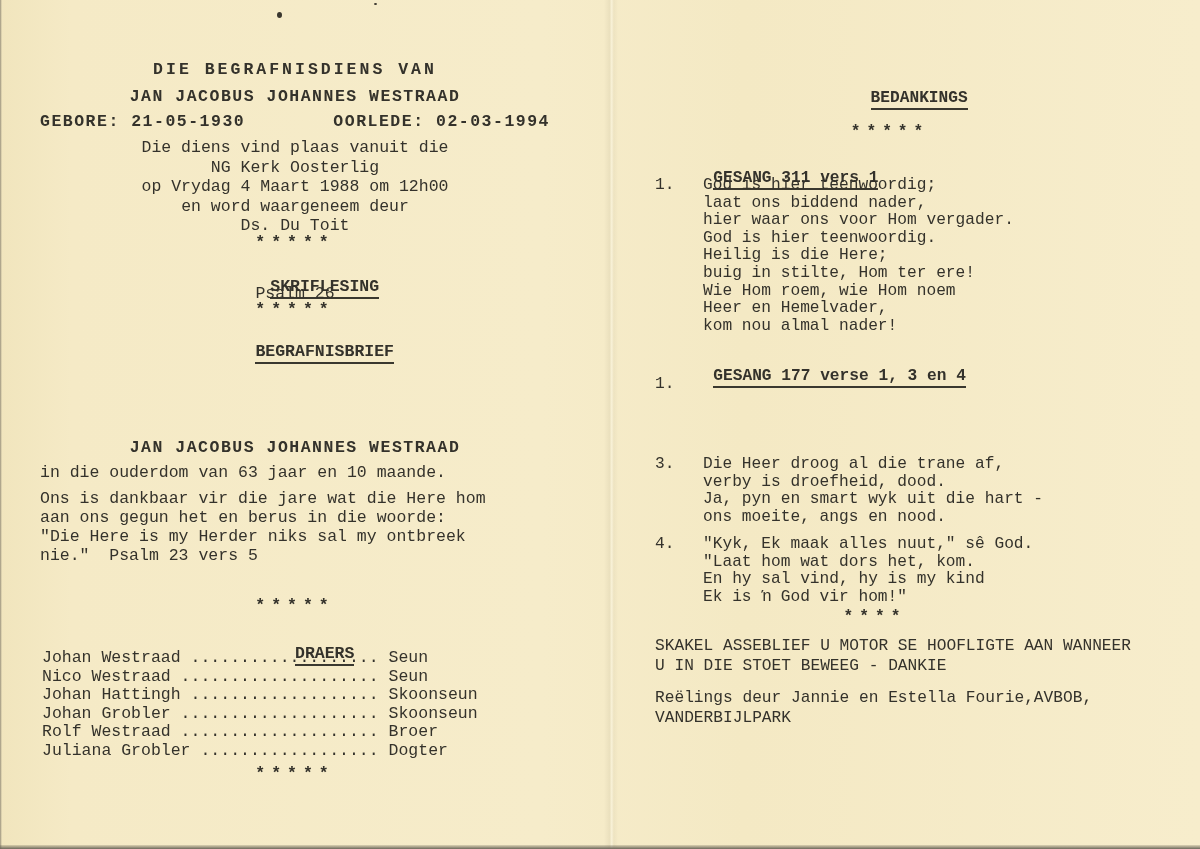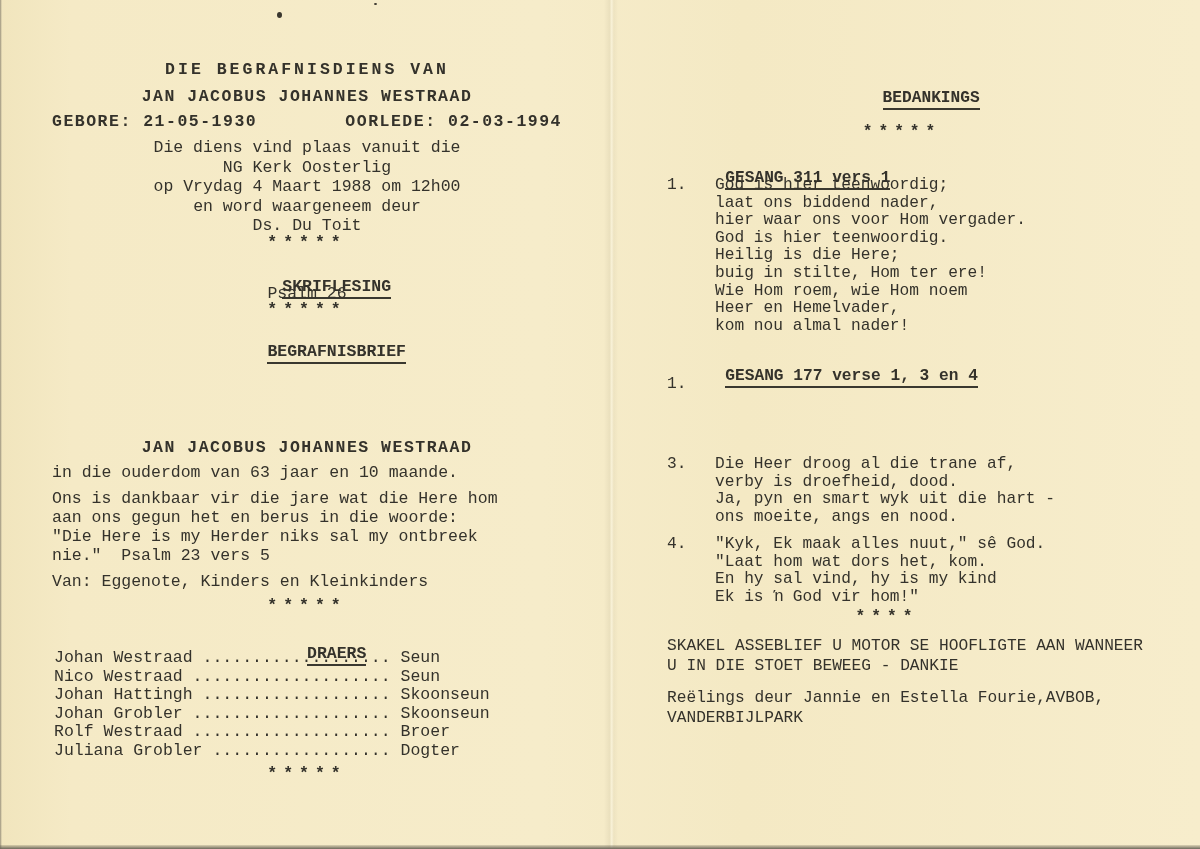--- a/index.html
+++ b/index.html
@@ -6,21 +6,21 @@
   body{
     width:1200px;height:849px;overflow:hidden;
     font-family:"Liberation Mono","DejaVu Sans Mono",monospace;
     background:#e8e0c4;
   }
   .scan{
     position:relative;width:1200px;height:849px;
     background:linear-gradient(90deg,#f1e5bd 0%,#f5eac6 6%,#f6ecca 45%,#f4e9c4 62%,#f7edcc 100%);
     color:#34322b;
   }
-  .sec{position:absolute;white-space:pre;margin-left:12px;}
+  .sec{position:absolute;white-space:pre;}
   .c{text-align:center;}
   .b{font-weight:700;}
   .pre{white-space:pre;}
   .u{display:inline-block;border-bottom:2px solid #3a382f;padding-bottom:1px;}
   .stars{letter-spacing:6px;font-weight:700;}
   .lh19{line-height:19px;}
   .lh195{line-height:19.5px;}
   .lh176{line-height:17.6px;}
   .lh186{line-height:18.6px;}
   .col-left{position:absolute;left:40px;top:0;width:510px;height:849px;font-size:16.5px;}
@@ -80,21 +80,20 @@
 
     <div class="sec c b ls15" style="top:438px;width:510px;">JAN JACOBUS JOHANNES WESTRAAD</div>
 
     <div class="sec" style="top:463px;left:0;">in die ouderdom van 63 jaar en 10 maande.</div>
 
     <div class="sec lh19" style="top:489px;left:0;">Ons is dankbaar vir die jare wat die Here hom
 aan ons gegun het en berus in die woorde:
 "Die Here is my Herder niks sal my ontbreek
 nie."  Psalm 23 vers 5</div>
 
-    <div class="sec" style="top:572px;left:0;">Van: Eggenote, Kinders en Kleinkinders</div>
 
     <div class="sec c stars" style="top:596px;width:510px;">*****</div>
 
     <div class="sec c" style="top:625px;width:510px;">
       <span class="u b">DRAERS</span>
     </div>
 
     <div class="sec lh186" style="top:649px;left:2px;">Johan Westraad ................... Seun
 Nico Westraad .................... Seun
 Johan Hattingh ................... Skoonseun

